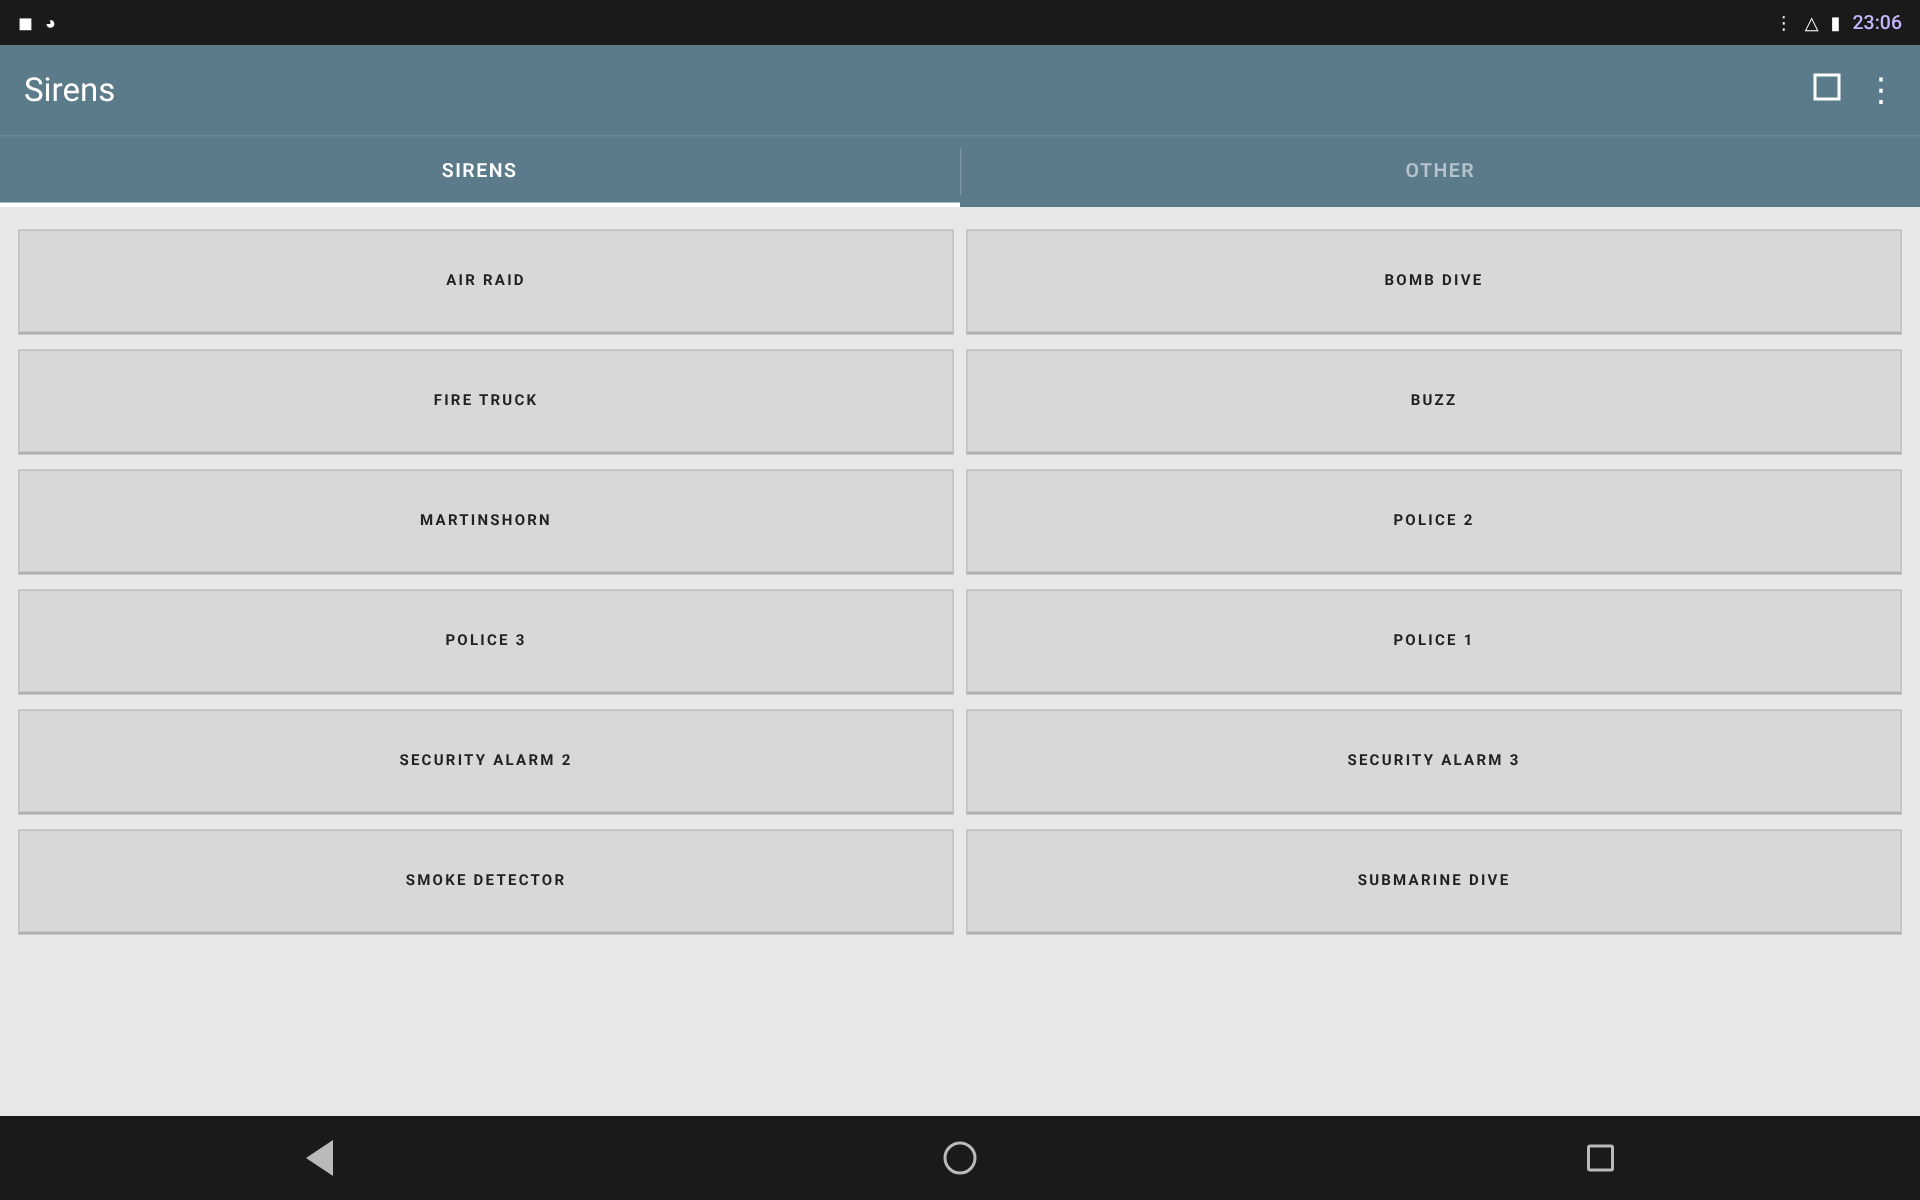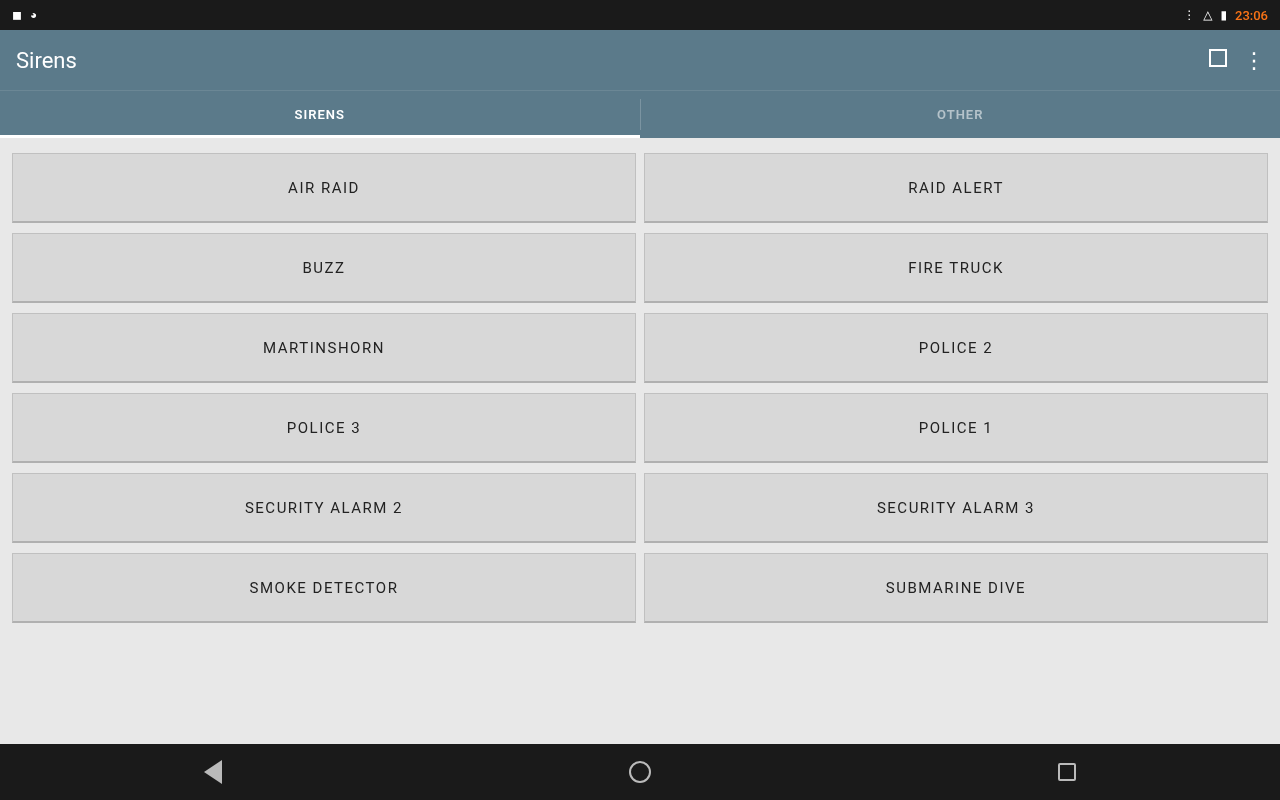--- a/index.html
+++ b/index.html
@@ -31,21 +31,21 @@
     #status-bar-right {
       display: flex;
       align-items: center;
       gap: 8px;
     }
     .status-icon {
       color: white;
       font-size: 12px;
     }
     #clock {
-      color: #f97316;
+      color: #c4b5fd;
       font-size: 13px;
       font-weight: 500;
     }
 
     
     #app-bar {
       background: #5b7a8a;
       height: 60px;
       display: flex;
       align-items: center;
@@ -146,22 +146,22 @@
       border-bottom: 2px solid #b0b0b0;
       height: 70px;
       display: flex;
       align-items: center;
       justify-content: center;
       cursor: pointer;
       margin: 5px 4px;
     }
 
     .cell-label {
-      font-size: 15px;
-      font-weight: 400;
+      font-size: 10px;
+      font-weight: 700;
       letter-spacing: 1.5px;
       color: #222;
     }
 
     
     #bottom-nav {
       background: #1a1a1a;
       height: 56px;
       display: flex;
       align-items: center;
@@ -236,28 +236,28 @@
   </div>
 </div>
 
 <div id="content">
   <div id="grid">
 
     <div class="grid-cell">
       <span class="cell-label">AIR RAID</span>
     </div>
     <div class="grid-cell">
-      <span class="cell-label">RAID ALERT</span>
-    </div>
-
+      <span class="cell-label">BOMB DIVE</span>
+    </div>
+
+    <div class="grid-cell">
+      <span class="cell-label">FIRE TRUCK</span>
+    </div>
     <div class="grid-cell">
       <span class="cell-label">BUZZ</span>
-    </div>
-    <div class="grid-cell">
-      <span class="cell-label">FIRE TRUCK</span>
     </div>
 
     <div class="grid-cell">
       <span class="cell-label">MARTINSHORN</span>
     </div>
 
     <div class="grid-cell">
       <span class="cell-label">POLICE 2</span>
     </div>
     <div class="grid-cell">

